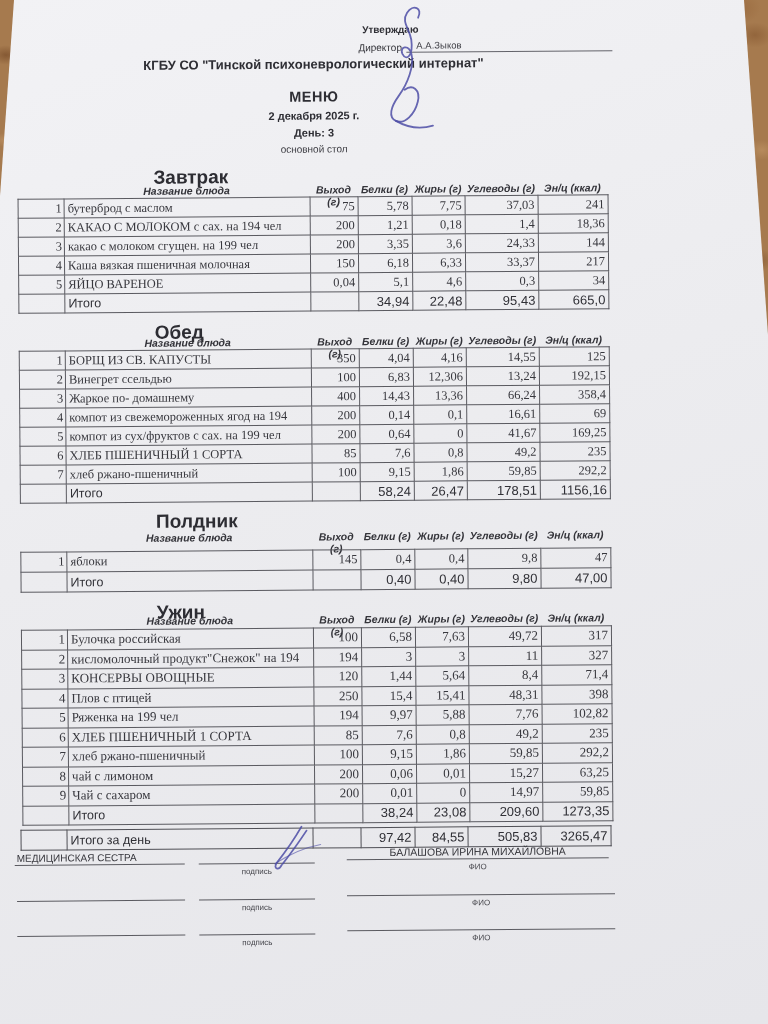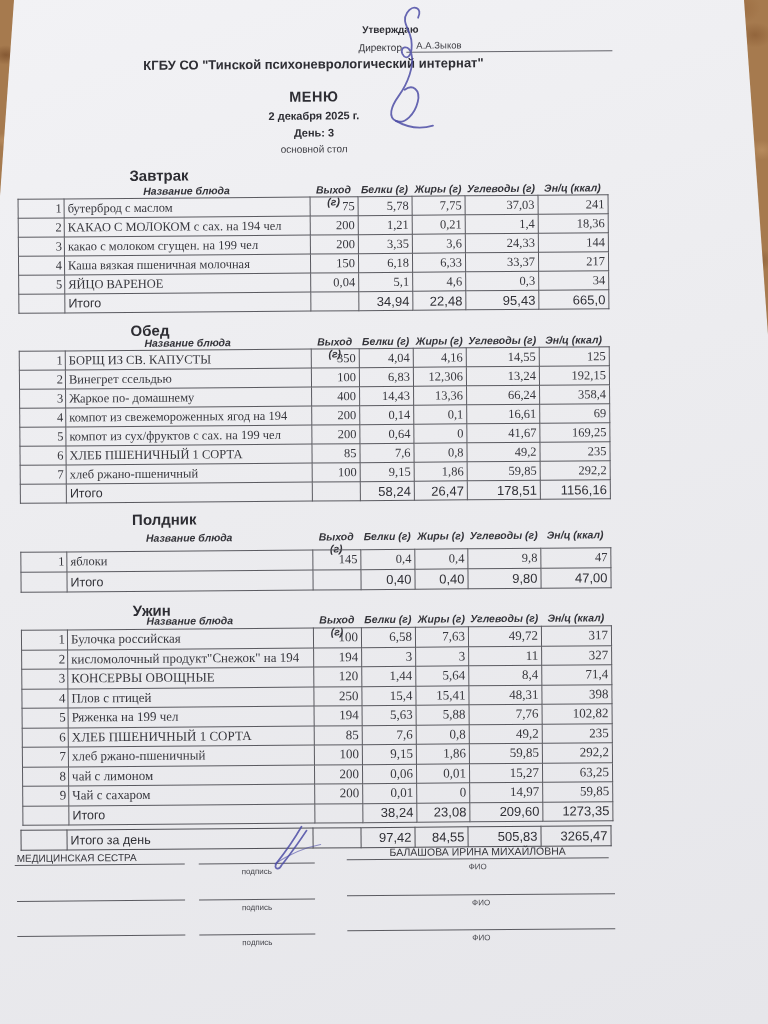--- a/index.html
+++ b/index.html
@@ -35,21 +35,21 @@
     padding-left:10px;padding-bottom:1px;color:#3d3d44;
   }
   
   .centerblock{position:absolute;left:10px;width:614px;text-align:center;color:#2e2e34;}
   #org-title{top:56px;font-size:13px;font-weight:bold;}
   #menu-title{top:88px;font-size:14.5px;font-weight:bold;letter-spacing:.5px;}
   #menu-date{top:109px;font-size:11px;font-weight:bold;}
   #menu-day{top:126px;font-size:11px;font-weight:bold;}
   #menu-type{top:143px;font-size:10px;color:#3c3c42;}
   
-  .section-heading{position:absolute;left:132px;font-size:15px;font-weight:bold;color:#2d2d33;}
+  .section-heading{position:absolute;left:156px;font-size:19px;font-weight:bold;color:#2d2d33;}
   #heading-0{top:165px}#heading-1{top:320px}#heading-2{top:509px}#heading-3{top:600px}
   .colheads{
     position:absolute;left:20px;width:590px;display:flex;
     font-size:10.5px;font-style:italic;font-weight:bold;color:#34343a;
   }
   #colheads-0{top:183px}#colheads-1{top:335px}#colheads-2{top:530px}#colheads-3{top:613px}
   .colheads span{display:block;text-align:center;}
   .ch-spacer{width:46px}.ch-dish{width:246px}.ch-out{width:48px}
   .ch-protein{width:54px}.ch-fat{width:53px}.ch-carbs{width:73px}.ch-energy{width:70px}
   
@@ -156,21 +156,21 @@
             <td class="protein">5,78</td>
             <td class="fat">7,75</td>
             <td class="carbs">37,03</td>
             <td class="energy">241</td>
           </tr>
           <tr>
             <td class="num">2</td>
             <td class="dish">КАКАО С МОЛОКОМ с сах. на 194 чел</td>
             <td class="out">200</td>
             <td class="protein">1,21</td>
-            <td class="fat">0,21</td>
+            <td class="fat">0,18</td>
             <td class="carbs">1,4</td>
             <td class="energy">18,36</td>
           </tr>
           <tr>
             <td class="num">3</td>
             <td class="dish">какао с молоком сгущен. на 199 чел</td>
             <td class="out">200</td>
             <td class="protein">3,35</td>
             <td class="fat">3,6</td>
             <td class="carbs">24,33</td>
@@ -365,21 +365,21 @@
             <td class="out">250</td>
             <td class="protein">15,4</td>
             <td class="fat">15,41</td>
             <td class="carbs">48,31</td>
             <td class="energy">398</td>
           </tr>
           <tr>
             <td class="num">5</td>
             <td class="dish">Ряженка на 199 чел</td>
             <td class="out">194</td>
-            <td class="protein">5,63</td>
+            <td class="protein">9,97</td>
             <td class="fat">5,88</td>
             <td class="carbs">7,76</td>
             <td class="energy">102,82</td>
           </tr>
           <tr>
             <td class="num">6</td>
             <td class="dish">ХЛЕБ ПШЕНИЧНЫЙ 1 СОРТА</td>
             <td class="out">85</td>
             <td class="protein">7,6</td>
             <td class="fat">0,8</td>

